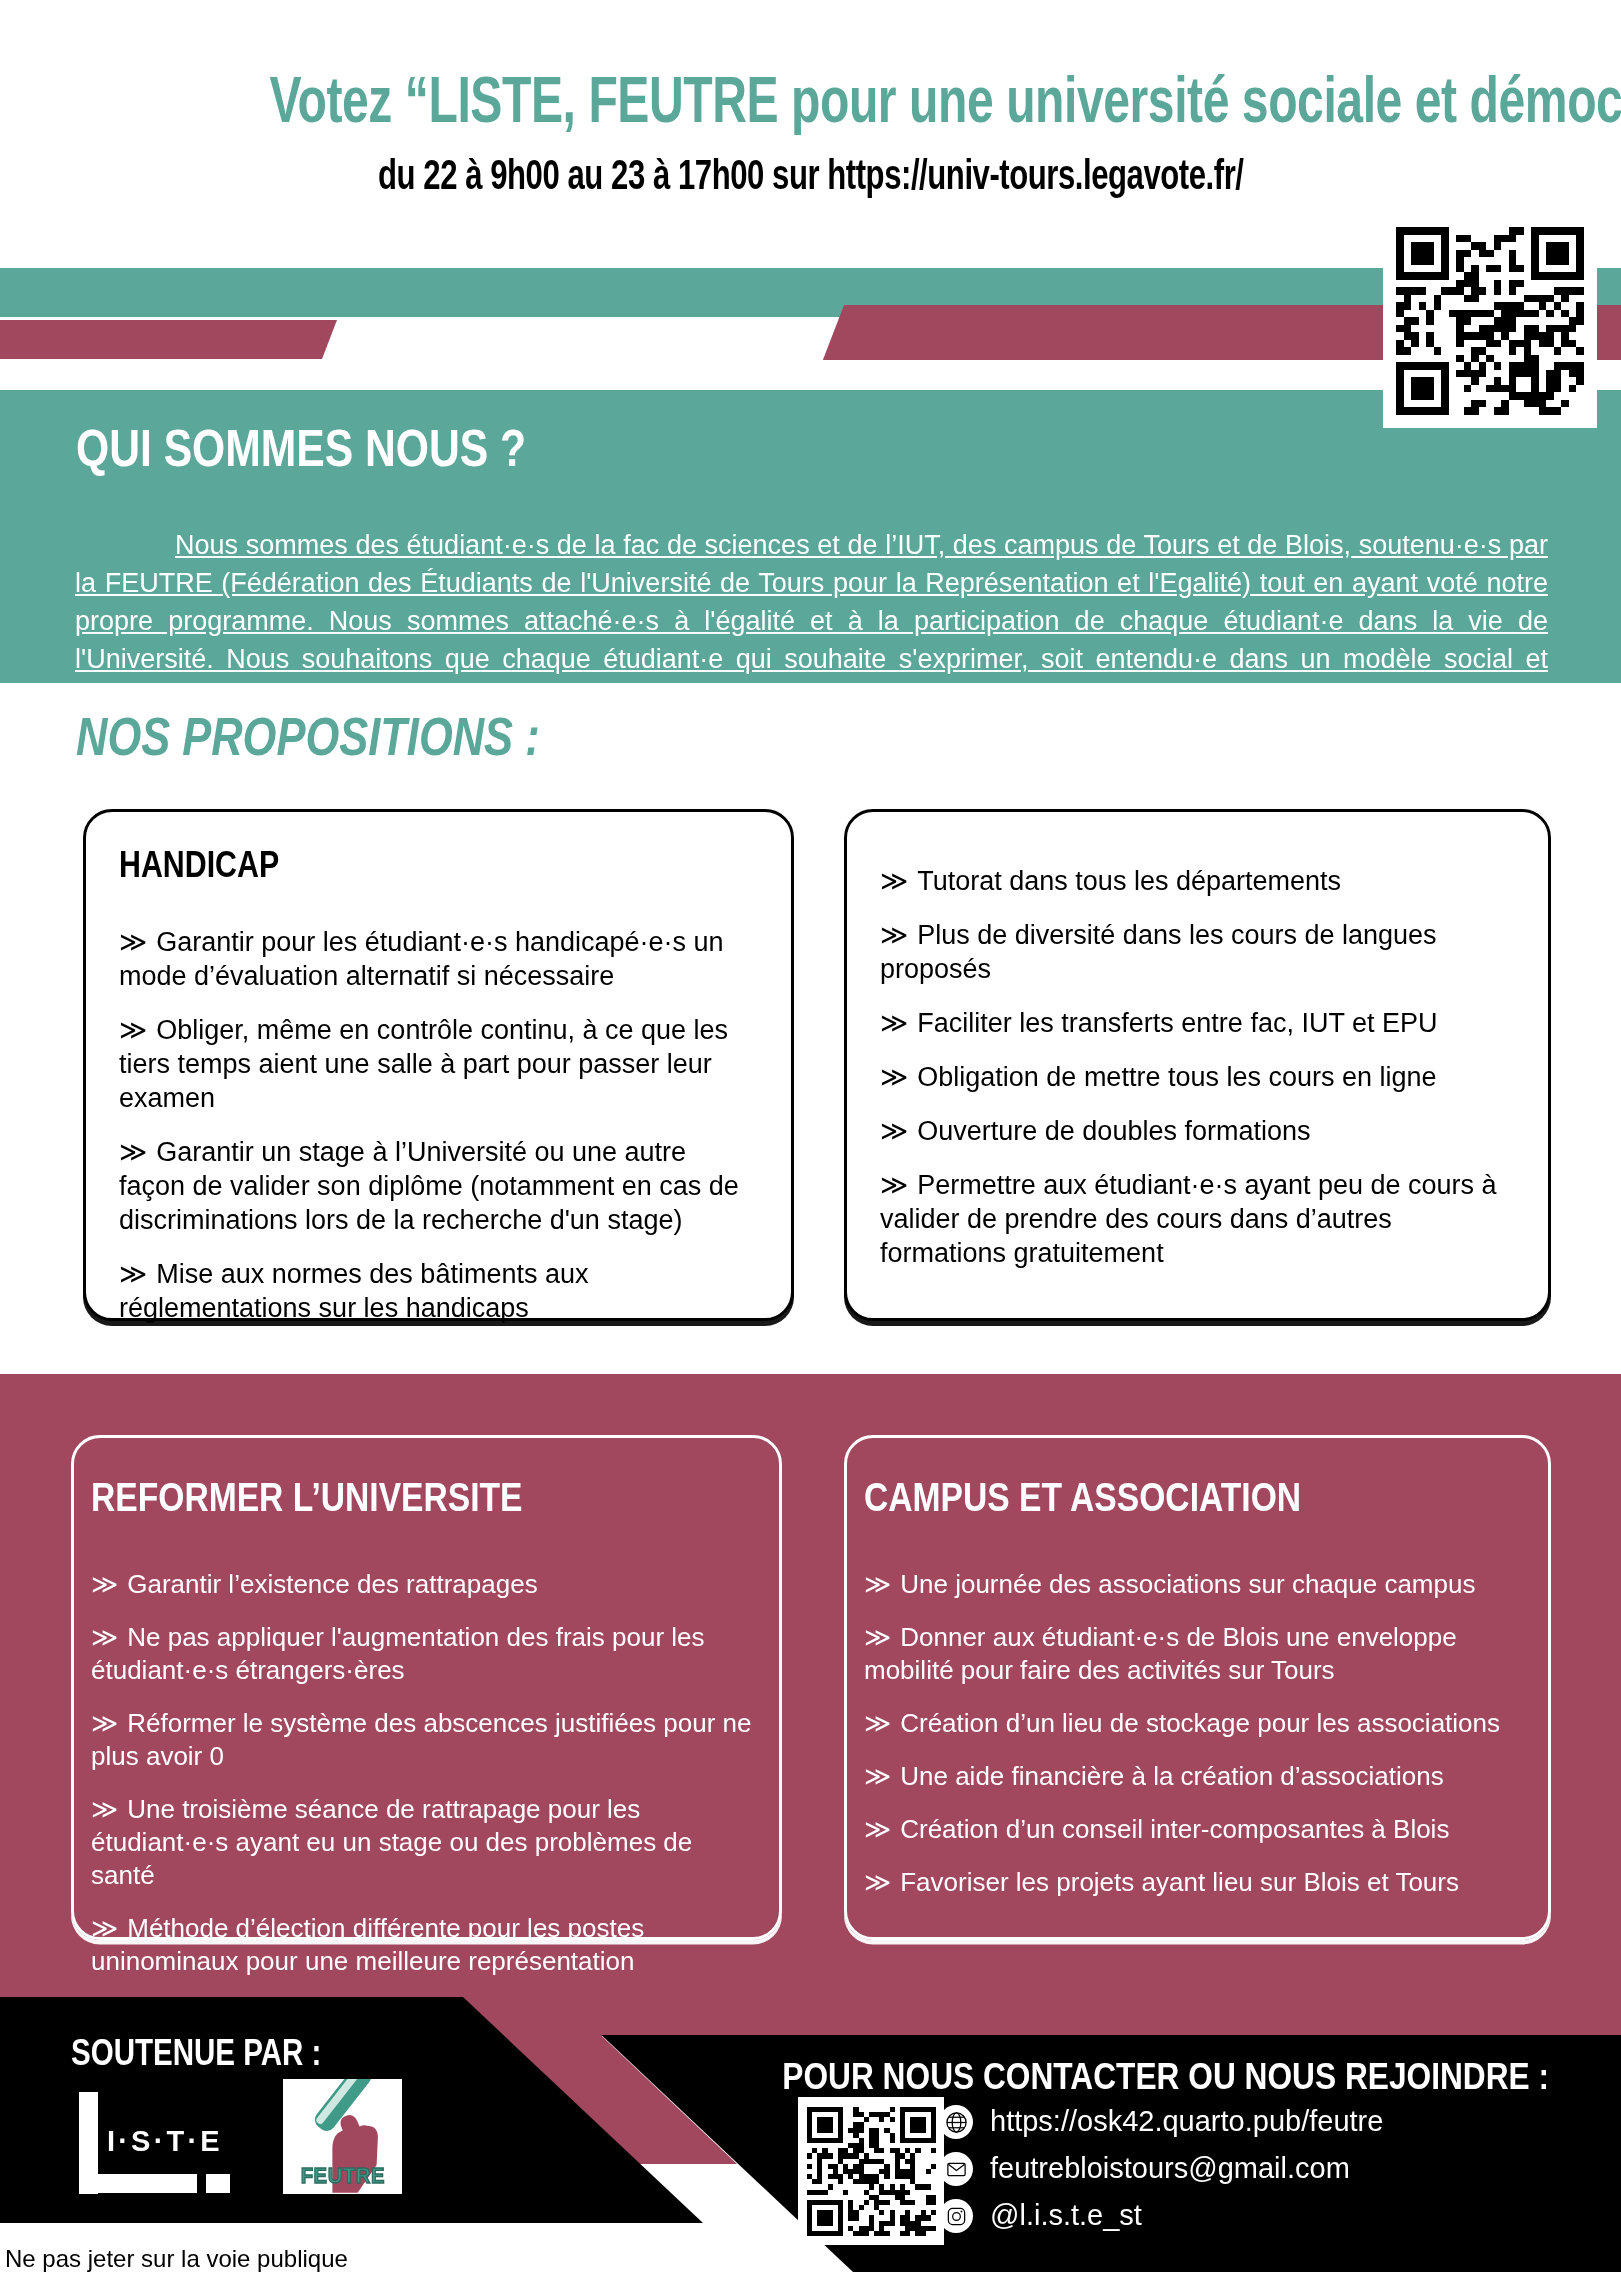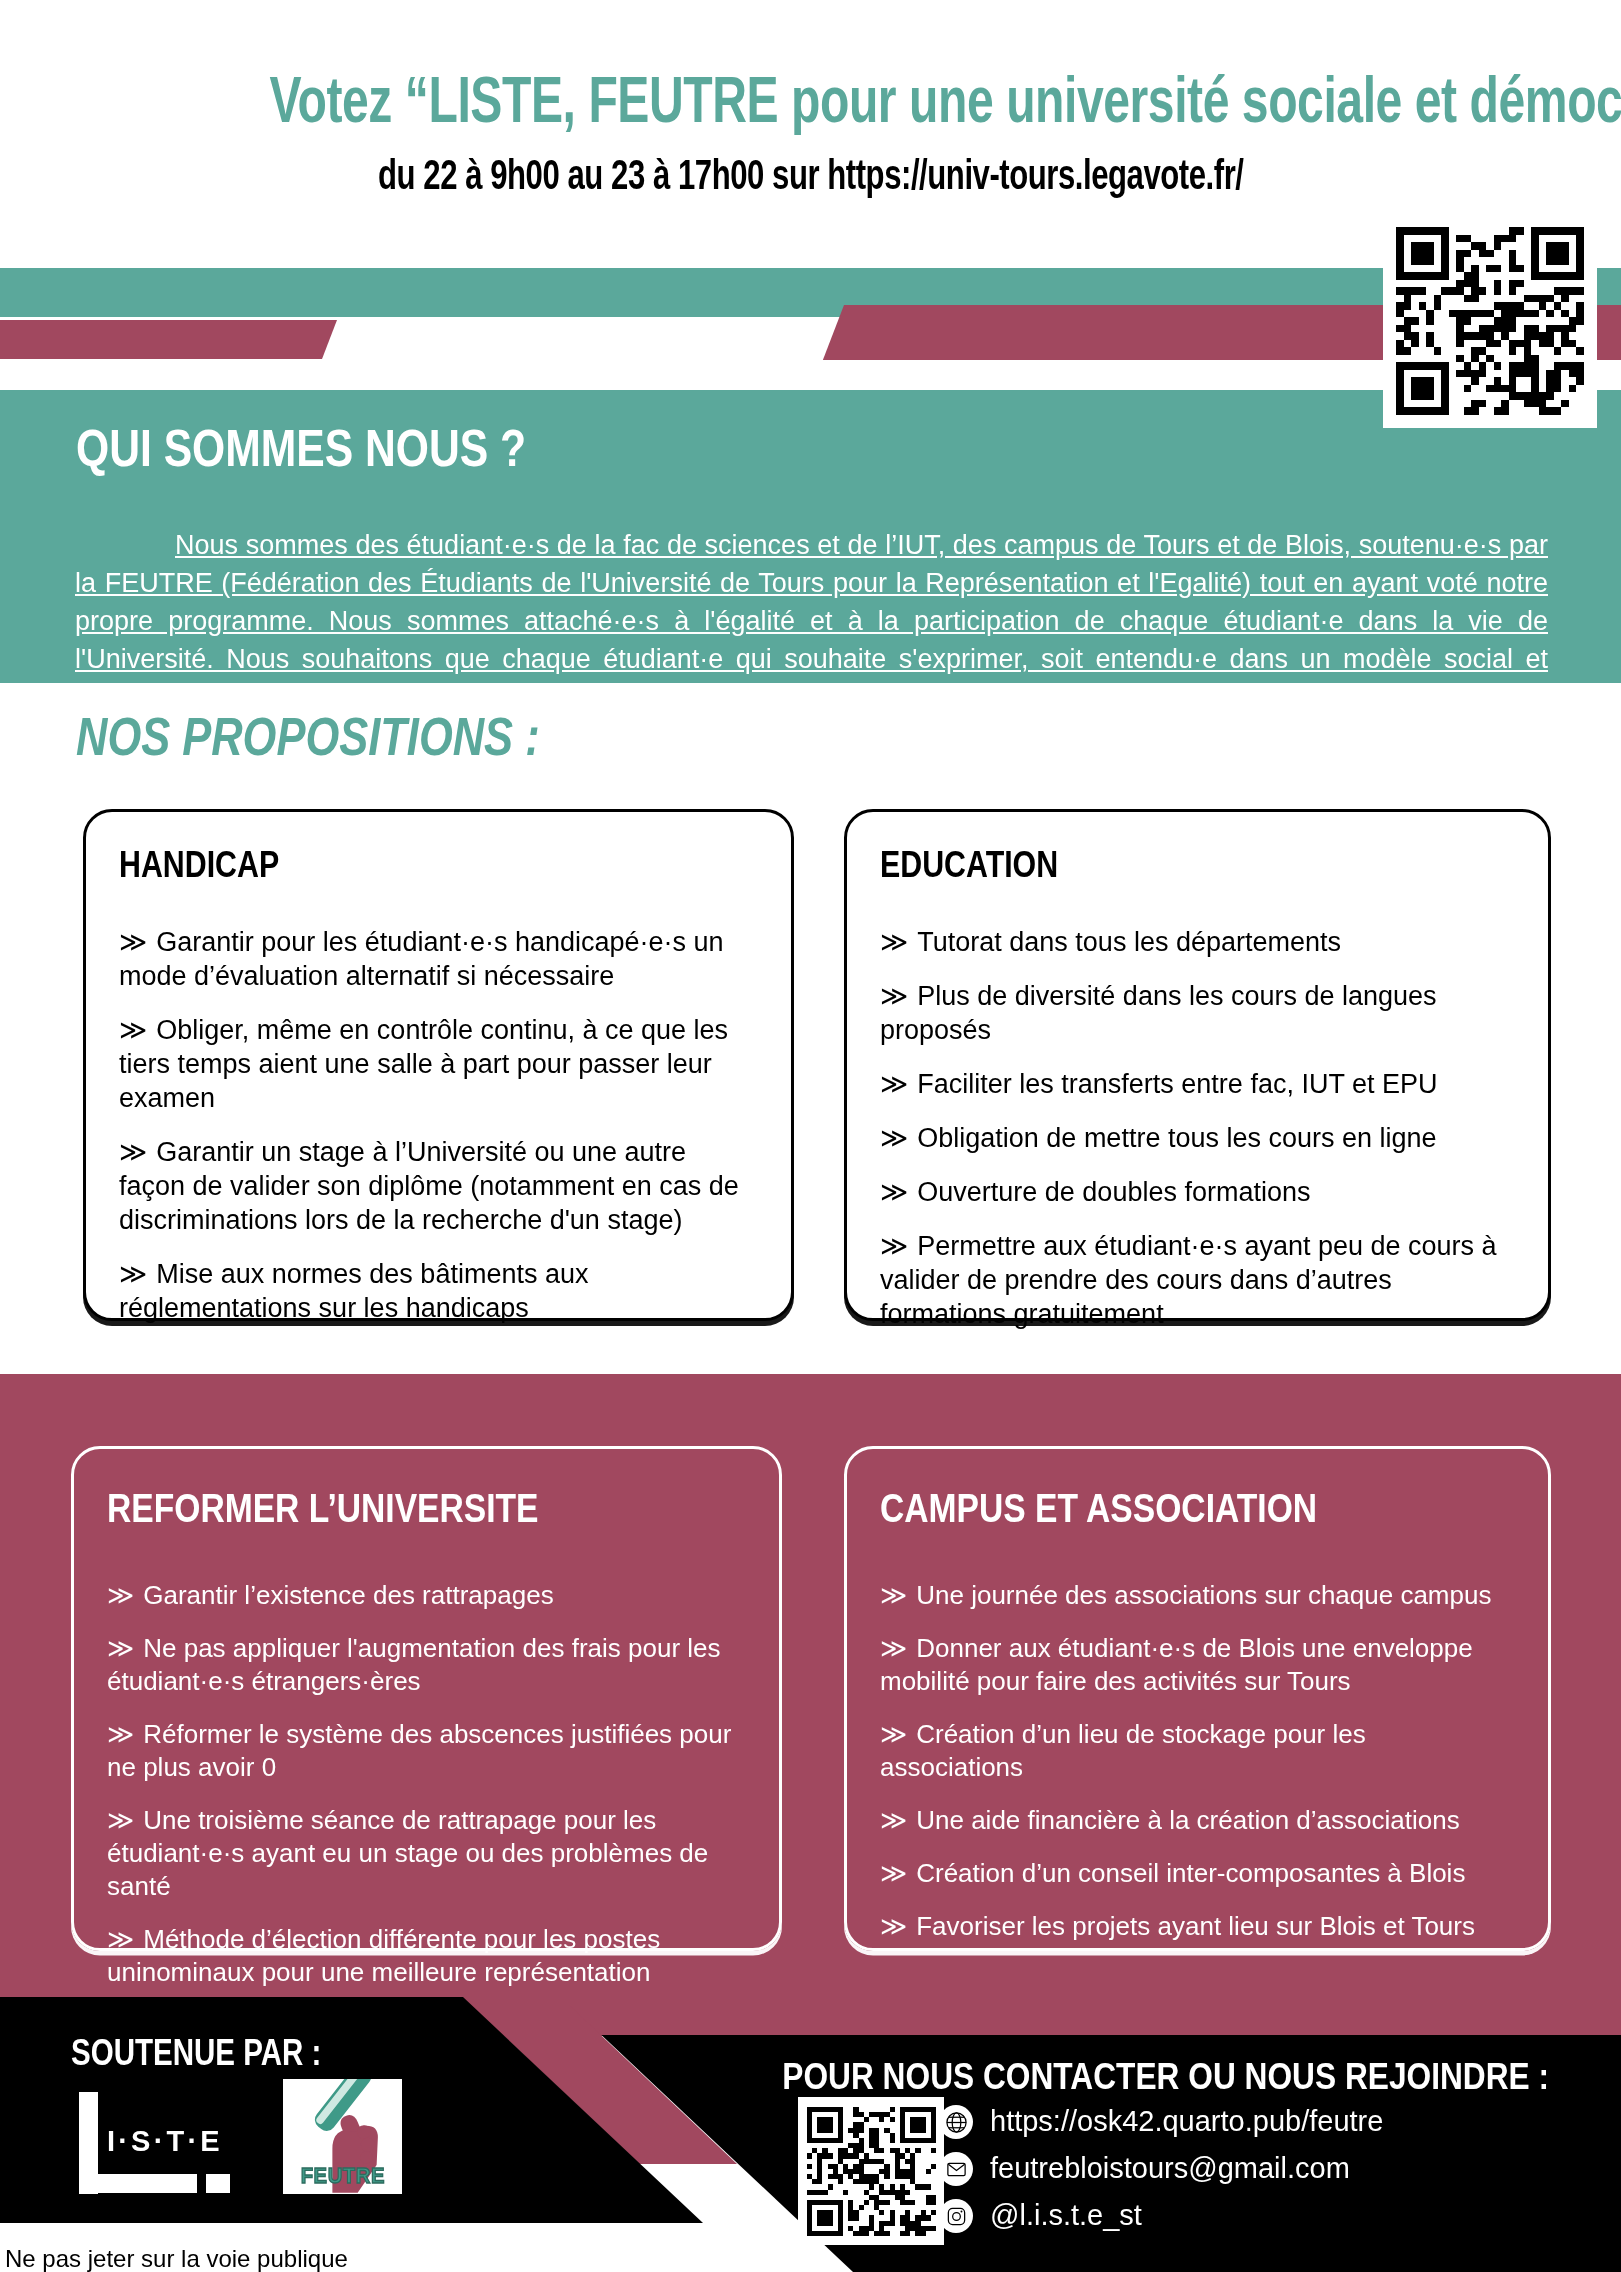--- a/index.html
+++ b/index.html
@@ -35,21 +35,21 @@
   #who-body{position:absolute;top:109px;left:75px;width:1473px;font-size:27px;line-height:38px;
     text-align:justify;text-indent:100px;text-decoration:underline;}
 
   
   #props-heading{top:706px;left:76px;font-size:53px;font-weight:bold;color:#5BA89B;font-style:italic;}
 
   .box{position:absolute;border-radius:29px;box-sizing:border-box;}
   .box.light{background:#fff;border:3.2px solid #000;box-shadow:0 5px 0 rgba(0,0,0,.9);
     color:#000;padding:32px 33px;}
   .box.dark{background:transparent;border:3.2px solid #fff;box-shadow:0 4.4px 0 rgba(255,255,255,.95);
-    color:#fff;padding:36px 33px;margin-top:11px;}
+    color:#fff;padding:36px 17px;}
   .box h2{margin:0;font-weight:bold;}
   .box.light h2{font-size:37px;margin-bottom:39px;}
   .box.dark h2{font-size:41px;margin-bottom:47px;}
   .box .item{display:block;}
   .box.light .item{font-size:27px;line-height:34px;margin-top:20px;}
   .box.dark .item{font-size:26px;line-height:33px;margin-top:20px;}
   .blt{margin-right:9px;}
 
   #box-handicap{top:809px;left:71px;width:711px;height:512px;z-index:4;margin-left:12px;}
   #box-education{top:809px;left:844px;width:707px;height:512px;z-index:4;}
@@ -346,21 +346,20 @@
 
 <div class="box light" id="box-handicap">
   <h2><span class="cond">HANDICAP</span></h2>
   <div class="item"><span class="blt">≫</span><span>Garantir pour les étudiant·e·s handicapé·e·s un mode d’évaluation alternatif si nécessaire</span></div>
   <div class="item"><span class="blt">≫</span><span>Obliger, même en contrôle continu, à ce que les tiers temps aient une salle à part pour passer leur examen</span></div>
   <div class="item"><span class="blt">≫</span><span>Garantir un stage à l’Université ou une autre façon de valider son diplôme (notamment en cas de discriminations lors de la recherche d'un stage)</span></div>
   <div class="item"><span class="blt">≫</span><span>Mise aux normes des bâtiments aux réglementations sur les handicaps</span></div>
 </div>
 
 <div class="box light" id="box-education">
-  <h2><span class="cond">EDUCATION</span></h2>
   <div class="item"><span class="blt">≫</span><span>Tutorat dans tous les départements</span></div>
   <div class="item"><span class="blt">≫</span><span>Plus de diversité dans les cours de langues proposés</span></div>
   <div class="item"><span class="blt">≫</span><span>Faciliter les transferts entre fac, IUT et EPU</span></div>
   <div class="item"><span class="blt">≫</span><span>Obligation de mettre tous les cours en ligne</span></div>
   <div class="item"><span class="blt">≫</span><span>Ouverture de doubles formations</span></div>
   <div class="item"><span class="blt">≫</span><span>Permettre aux étudiant·e·s ayant peu de cours à valider de prendre des cours dans d’autres formations gratuitement</span></div>
 </div>
 
 <div class="abs" id="maroon-section"></div>
 

